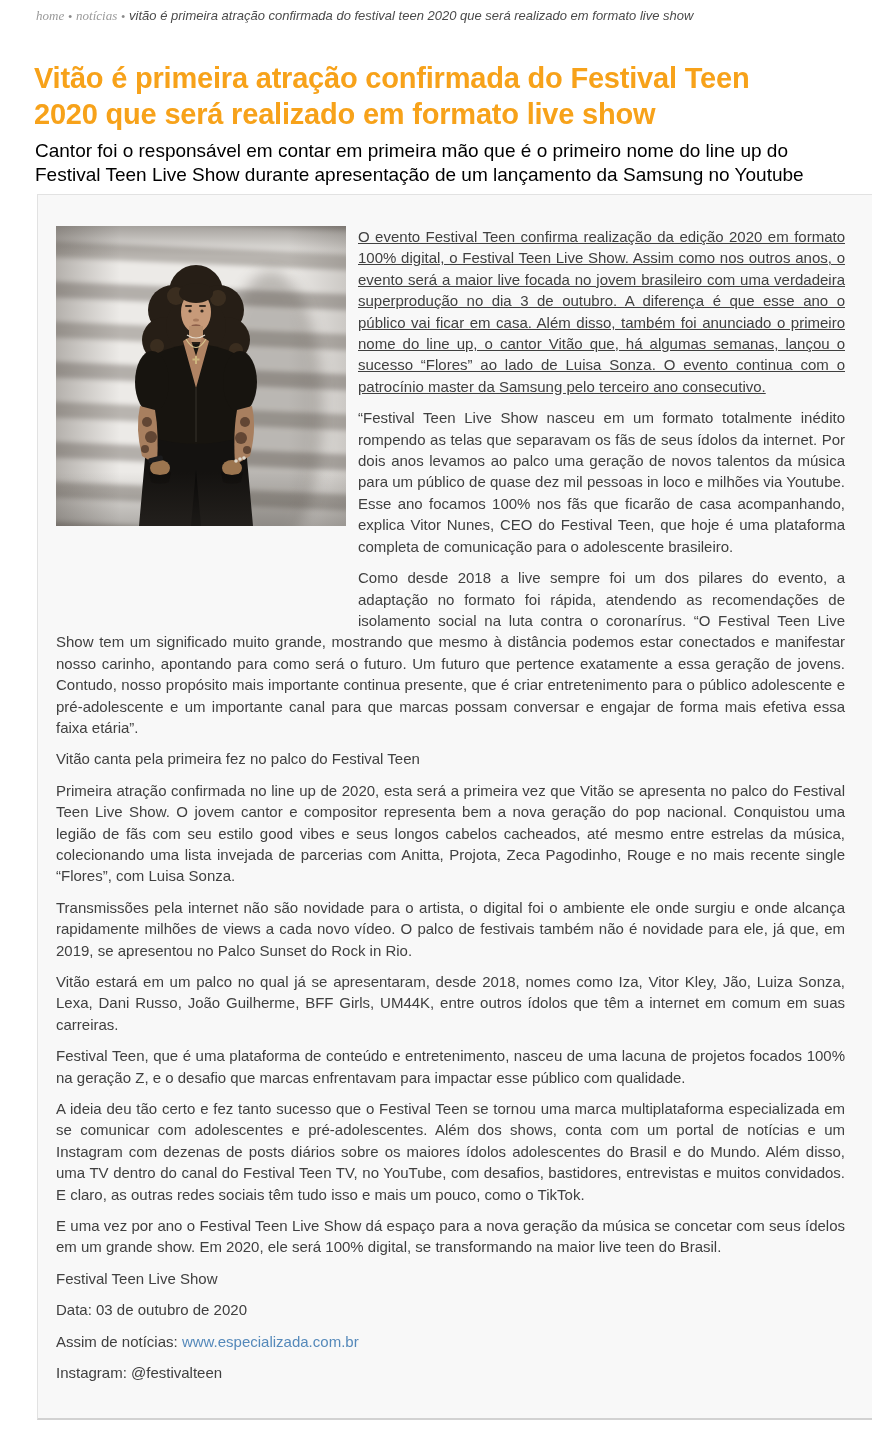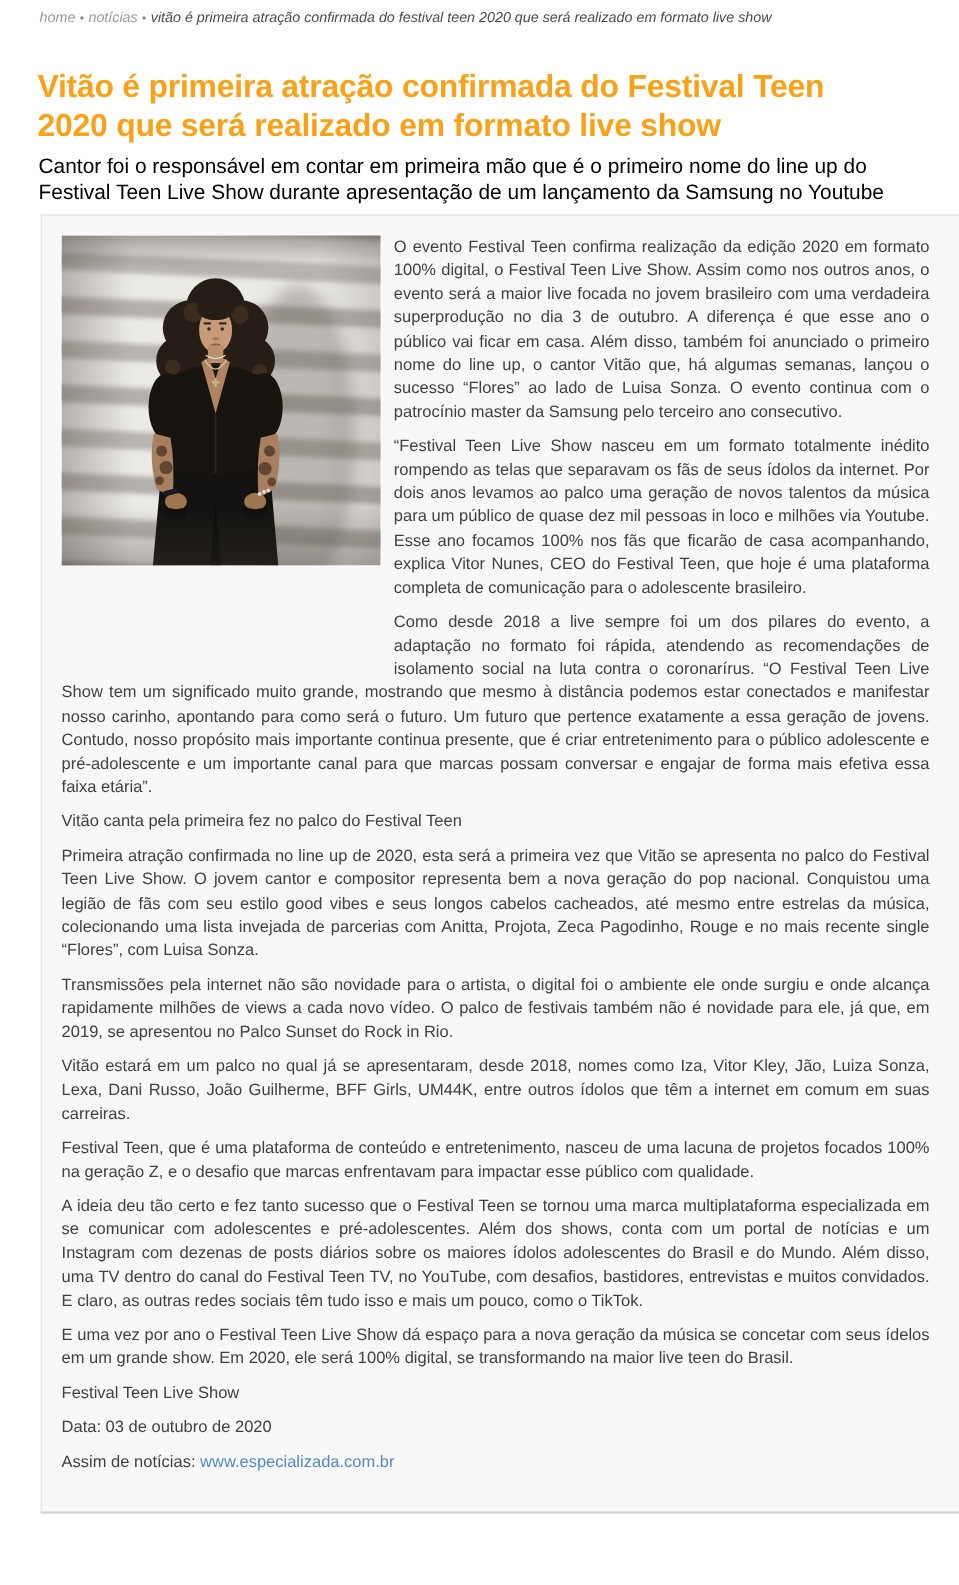--- a/index.html
+++ b/index.html
@@ -15,20 +15,21 @@
     margin: 8px 30px 0 36px;
     font-size: 13px;
     font-style: italic;
     color: #4a4a4a;
     line-height: 16px;
   }
   .breadcrumb a {
     color: #9a9a9a;
     text-decoration: none;
     cursor: pointer;
+    font-family: Liberation Serif, serif;
   }
   .breadcrumb .sep {
     color: #8a8a8a;
     margin: 0 4px;
     font-style: normal;
     font-size: 11px;
   }
   h1.page-title {
     margin: 36px 55px 0 34px;
     font-size: 29px;
@@ -61,21 +62,22 @@
     display: block;
   }
   .article-body p {
     margin: 0 0 10px 0;
     font-size: 15px;
     line-height: 21.4px;
     color: #404040;
     text-align: justify;
   }
   .article-body p:first-of-type {
-    margin-top: 8px;
+    margin-top: 21px;
+    text-decoration: underline;
   }
   .article-body a {
     color: #5589ba;
     text-decoration: none;
     cursor: pointer;
   }
 </style>
 </head>
 <body>
 
@@ -208,14 +210,15 @@
       <p>Vitão canta pela primeira fez no palco do Festival Teen</p>
       <p>Primeira atração confirmada no line up de 2020, esta será a primeira vez que Vitão se apresenta no palco do Festival Teen Live Show. O jovem cantor e compositor representa bem a nova geração do pop nacional. Conquistou uma legião de fãs com seu estilo good vibes e seus longos cabelos cacheados, até mesmo entre estrelas da música, colecionando uma lista invejada de parcerias com Anitta, Projota, Zeca Pagodinho, Rouge e no mais recente single “Flores”, com Luisa Sonza.</p>
       <p>Transmissões pela internet não são novidade para o artista, o digital foi o ambiente ele onde surgiu e onde alcança rapidamente milhões de views a cada novo vídeo. O palco de festivais também não é novidade para ele, já que, em 2019, se apresentou no Palco Sunset do Rock in Rio.</p>
       <p>Vitão estará em um palco no qual já se apresentaram, desde 2018, nomes como Iza, Vitor Kley, Jão, Luiza Sonza, Lexa, Dani Russo, João Guilherme, BFF Girls, UM44K, entre outros ídolos que têm a internet em comum em suas carreiras.</p>
       <p>Festival Teen, que é uma plataforma de conteúdo e entretenimento, nasceu de uma lacuna de projetos focados 100% na geração Z, e o desafio que marcas enfrentavam para impactar esse público com qualidade.</p>
       <p>A ideia deu tão certo e fez tanto sucesso que o Festival Teen se tornou uma marca multiplataforma especializada em se comunicar com adolescentes e pré-adolescentes. Além dos shows, conta com um portal de notícias e um Instagram com dezenas de posts diários sobre os maiores ídolos adolescentes do Brasil e do Mundo.  Além disso, uma TV dentro do canal do Festival Teen TV, no YouTube, com desafios, bastidores, entrevistas e muitos convidados. E claro, as outras redes sociais têm tudo isso e mais um pouco, como o TikTok.</p>
       <p>E uma vez por ano o Festival Teen Live Show dá espaço para a nova geração da música se concetar com seus ídelos em um grande show. Em 2020, ele será 100% digital, se transformando na maior live teen do Brasil.</p>
       <p>Festival Teen Live Show</p>
       <p>Data: 03 de outubro de 2020</p>
       <p><span>Assim de notícias: </span><a>www.especializada.com.br</a></p>
+      <p>Instagram: @festivalteen</p>
     </div>
 </div>
 
 </body></html>

